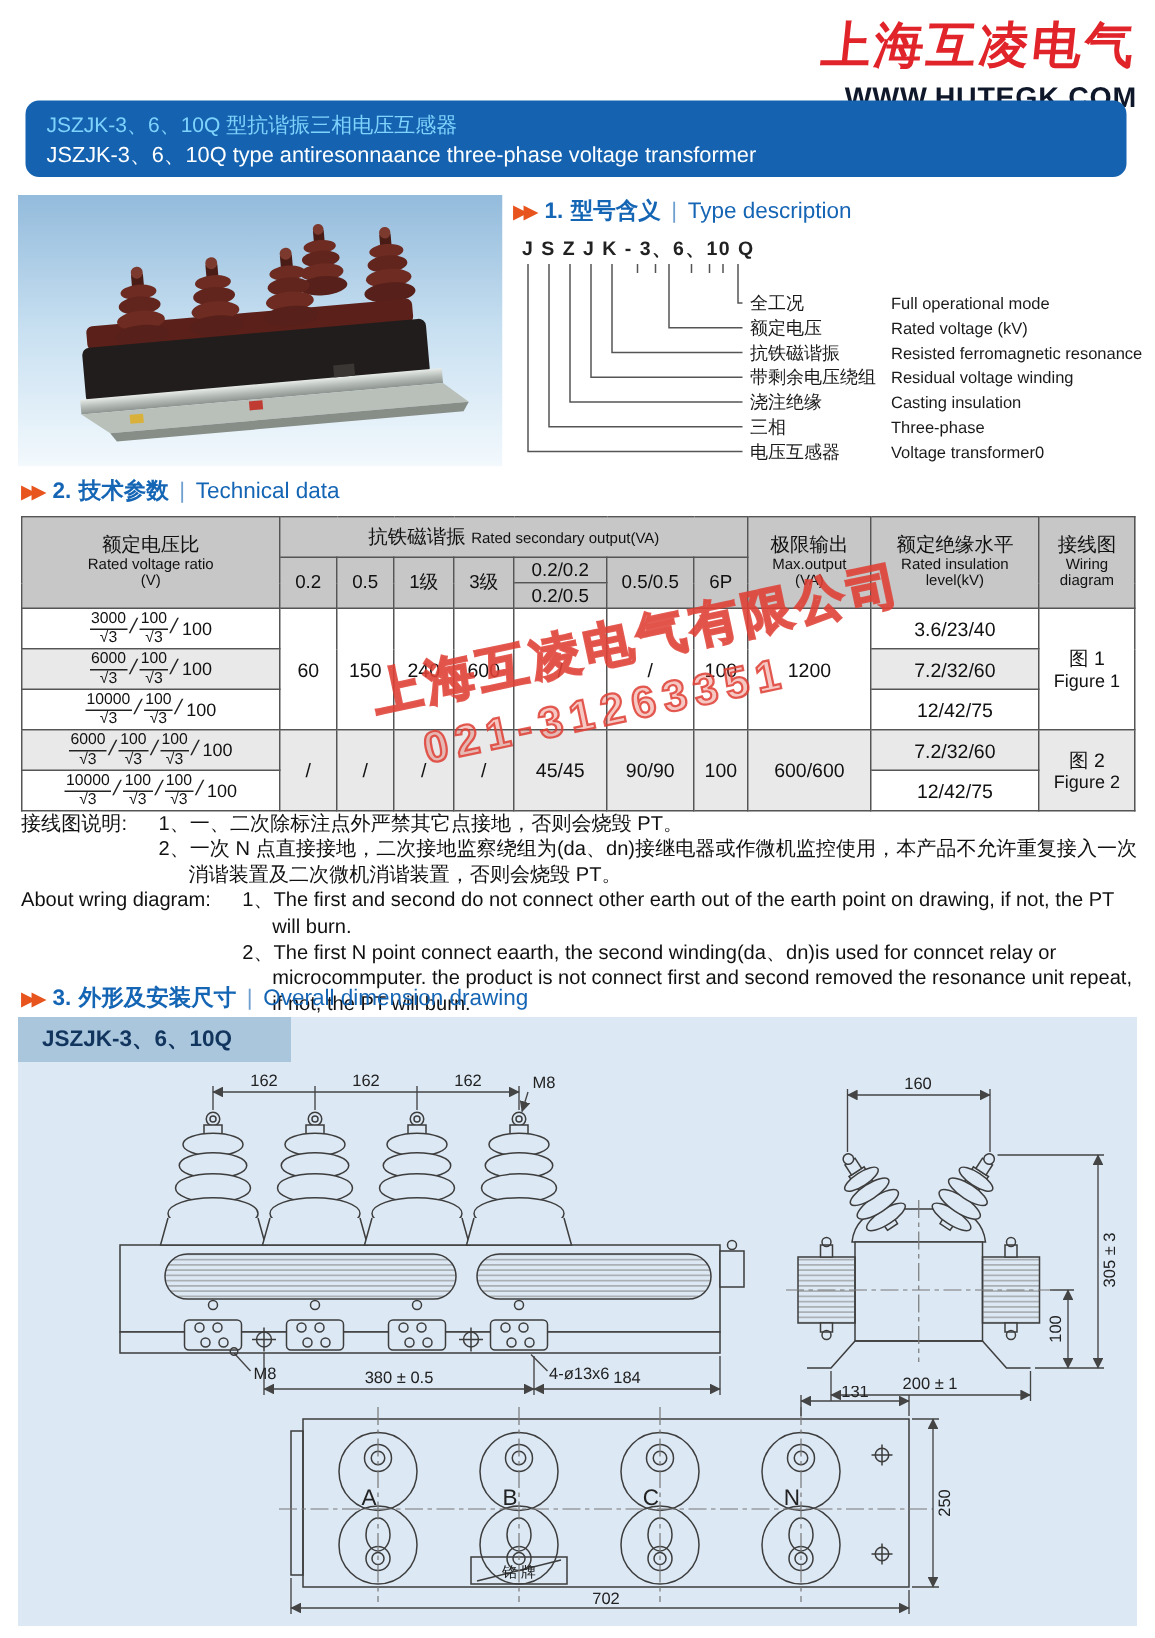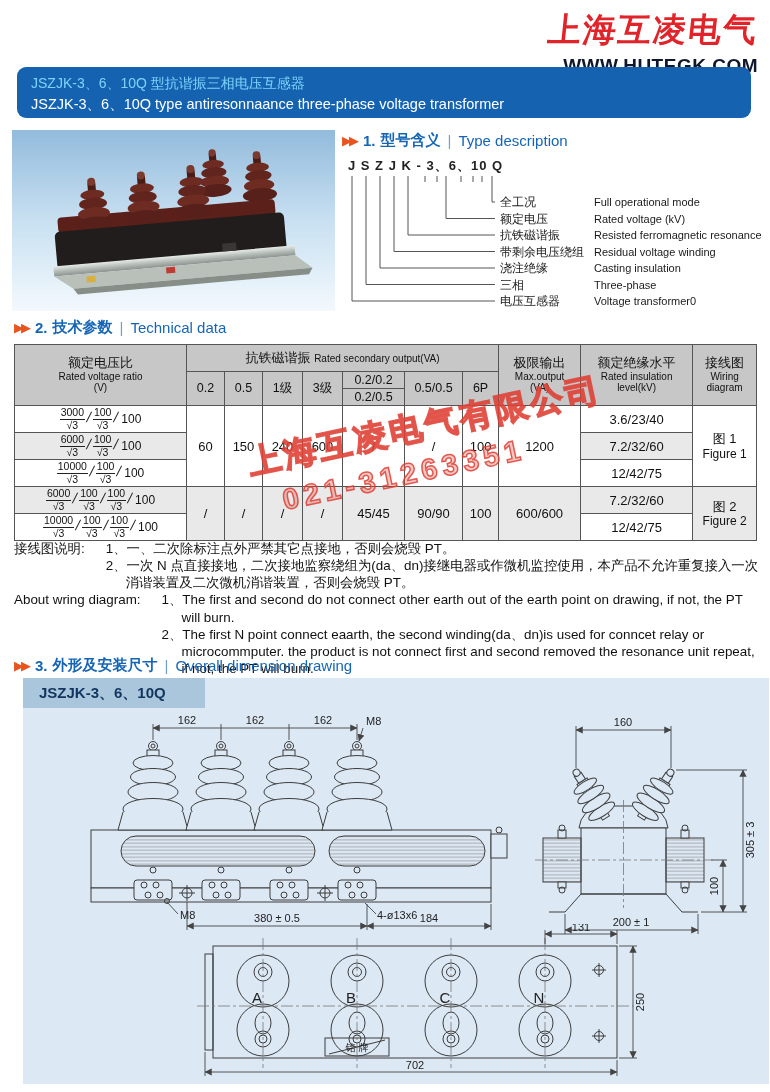--- a/index.html
+++ b/index.html
@@ -63,21 +63,21 @@
          -webkit-text-stroke:1.5px rgba(222,62,52,0.85);margin:4px 0 0 26px;}
 
   
   .notes{position:absolute;left:14px;top:540px;width:748px;font-size:13.4px;line-height:1.28;}
   .notes-row{display:flex;gap:21px;}
   .notes-label{flex:0 0 auto;white-space:nowrap;}
   .notes-body{flex:1;}
   .hang{padding-left:20px;text-indent:-20px;}
 
   
-  .panel{position:absolute;left:23px;top:678px;width:746px;height:406px;background:#dce8f4;}
+  .panel{position:absolute;left:12px;top:678px;width:746px;height:406px;background:#dce8f4;}
   .panel-label{position:absolute;left:0;top:0;width:182px;height:30px;background:#a9c6dd;
                color:#12355e;font-weight:bold;font-size:15px;line-height:30px;padding-left:16px;
                box-sizing:border-box;}
   .front-view{position:absolute;left:40px;top:34px;}
   .side-view{position:absolute;left:498px;top:34px;}
   .bottom-view{position:absolute;left:162px;top:246px;}
   .dwg-text{font-size:11px;fill:#222;}
   .dwg-letter{font-size:15px;fill:#222;}
 </style>
 </head>

